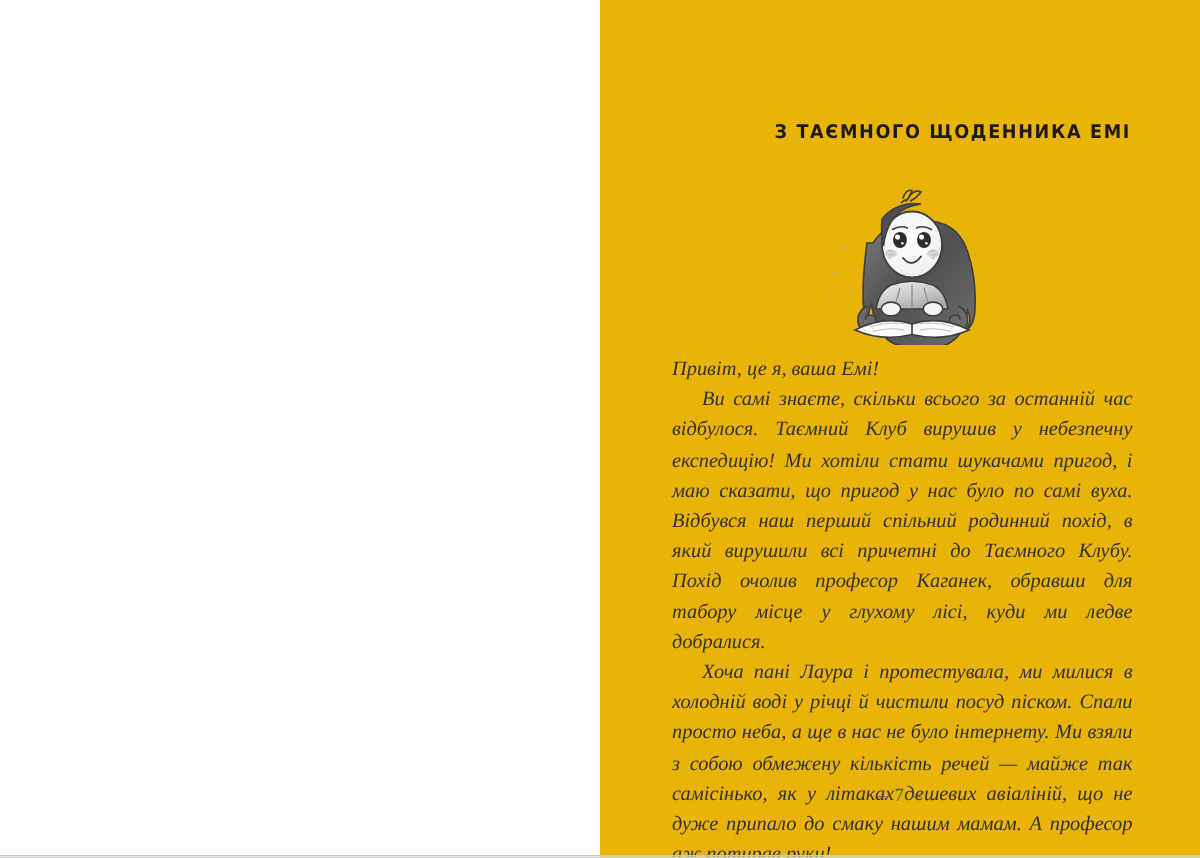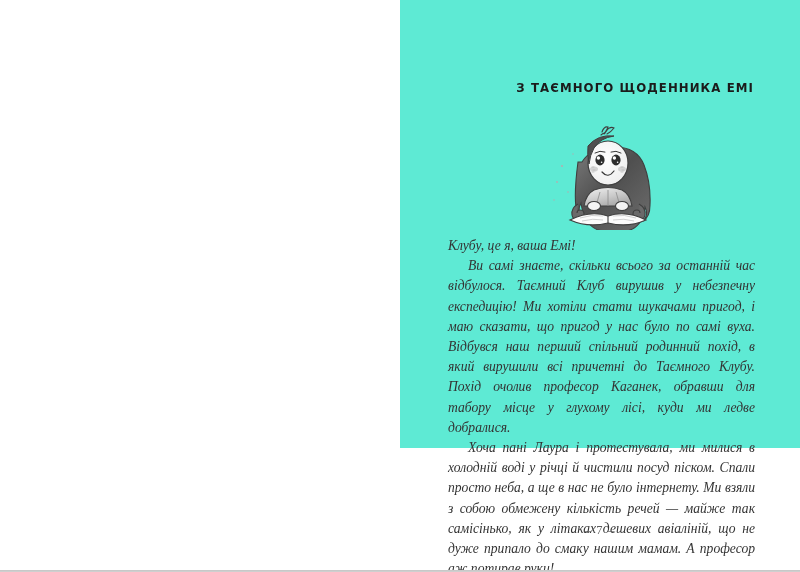--- a/index.html
+++ b/index.html
@@ -23,22 +23,22 @@
     top: 0;
     width: 400px;
     height: 572px;
     background: #ffffff;
   }
   .page-right {
     position: absolute;
     left: 400px;
     top: 0;
     width: 400px;
-    height: 448px;
-    background: #5eead4;
+    height: 572px;
+    background: #eab308;
   }
   .chapter-title {
     position: absolute;
     left: 48px;
     top: 80px;
     width: 306px;
     text-align: right;
     font-family: "DejaVu Sans", "Liberation Sans", sans-serif;
     font-weight: bold;
     font-size: 12.5px;
@@ -206,21 +206,21 @@
             <path d="M40 98 q12 -4 23 -2"></path>
             <path d="M42 101 q11 -3 21 -1"></path>
             <path d="M73 96 q11 -2 23 2"></path>
             <path d="M73 100 q11 -2 21 1"></path>
           </g>
         </g>
       </svg>
     </div>
 
     <div class="body-text">
-      <p>Клубу, це я, ваша Емі!</p>
+      <p>Привіт, це я, ваша Емі!</p>
       <p class="indent">Ви самі знаєте, скільки всього за останній час відбулося. Таємний Клуб вирушив у небезпечну експедицію! Ми хотіли стати шукачами пригод, і маю сказати, що пригод у нас було по самі вуха. Відбувся наш перший спільний родинний похід, в який вирушили всі причетні до Таємного Клубу. Похід очолив професор Каганек, обравши для табору місце у глухому лісі, куди ми ледве добралися.</p>
       <p class="indent">Хоча пані Лаура і протестувала, ми милися в холодній воді у річці й чистили посуд піском. Спали просто неба, а ще в нас не було інтернету. Ми взяли з собою обмежену кількість речей — майже так самісінько, як у літаках дешевих авіаліній, що не дуже припало до смаку нашим мамам. А професор аж потирав руки!</p>
     </div>
 
     <div class="page-number">– 7 –</div>
   </div>
 
   <div class="edge-shadow"></div>
 </div>
 

